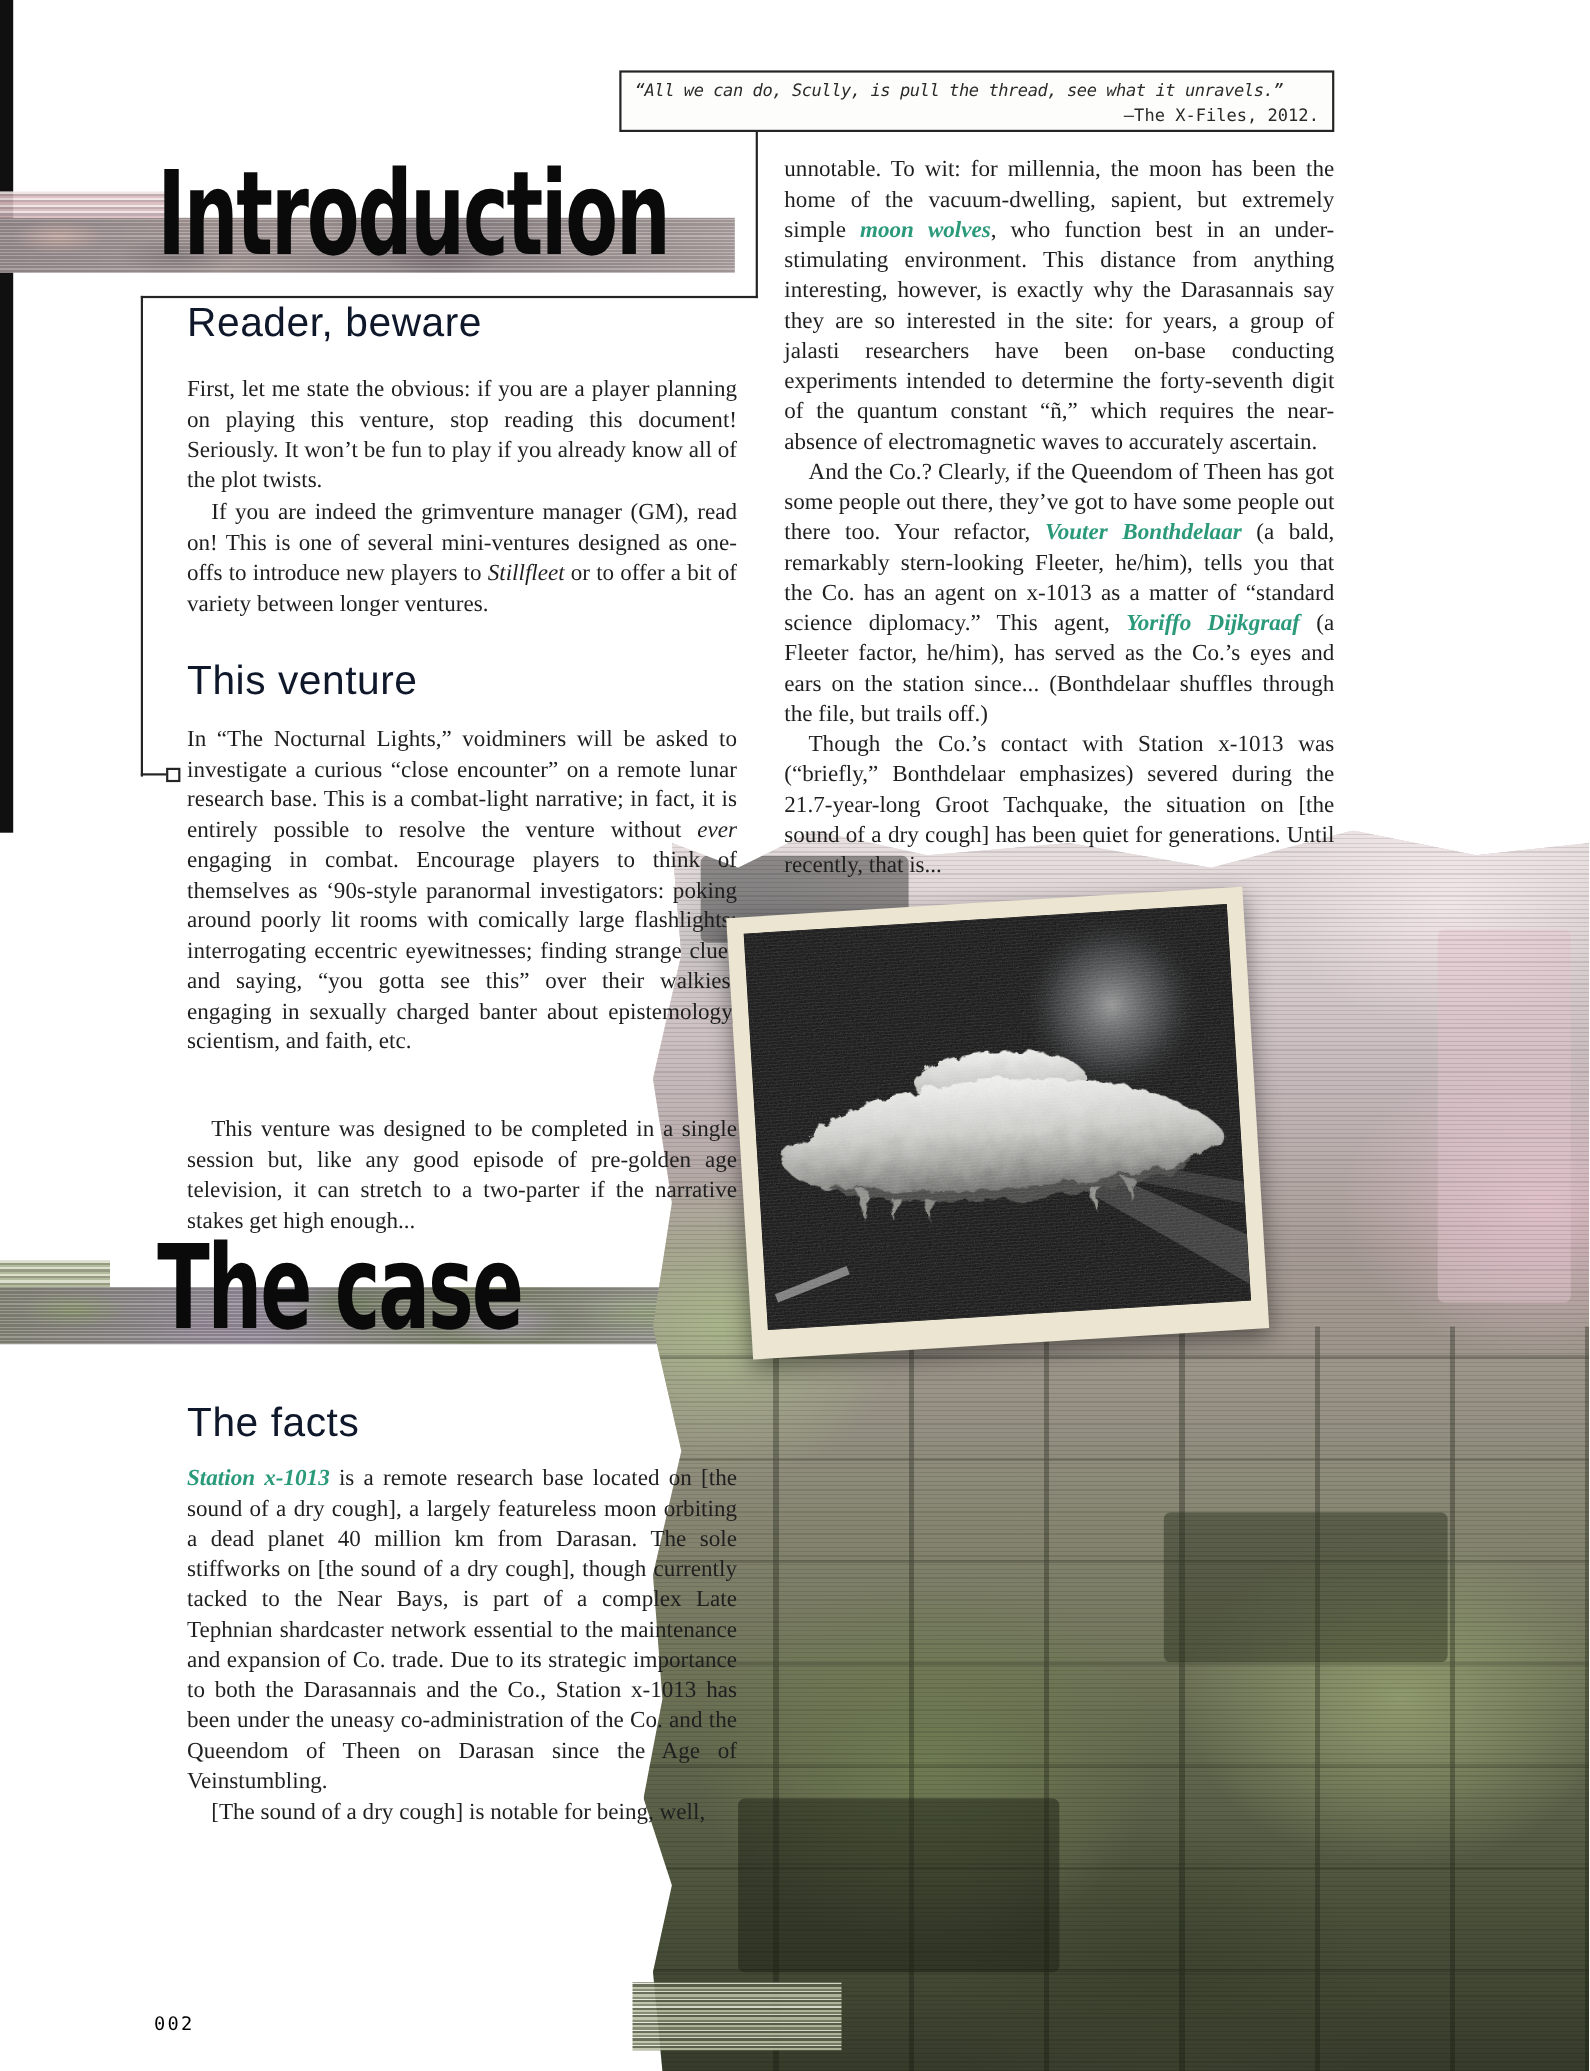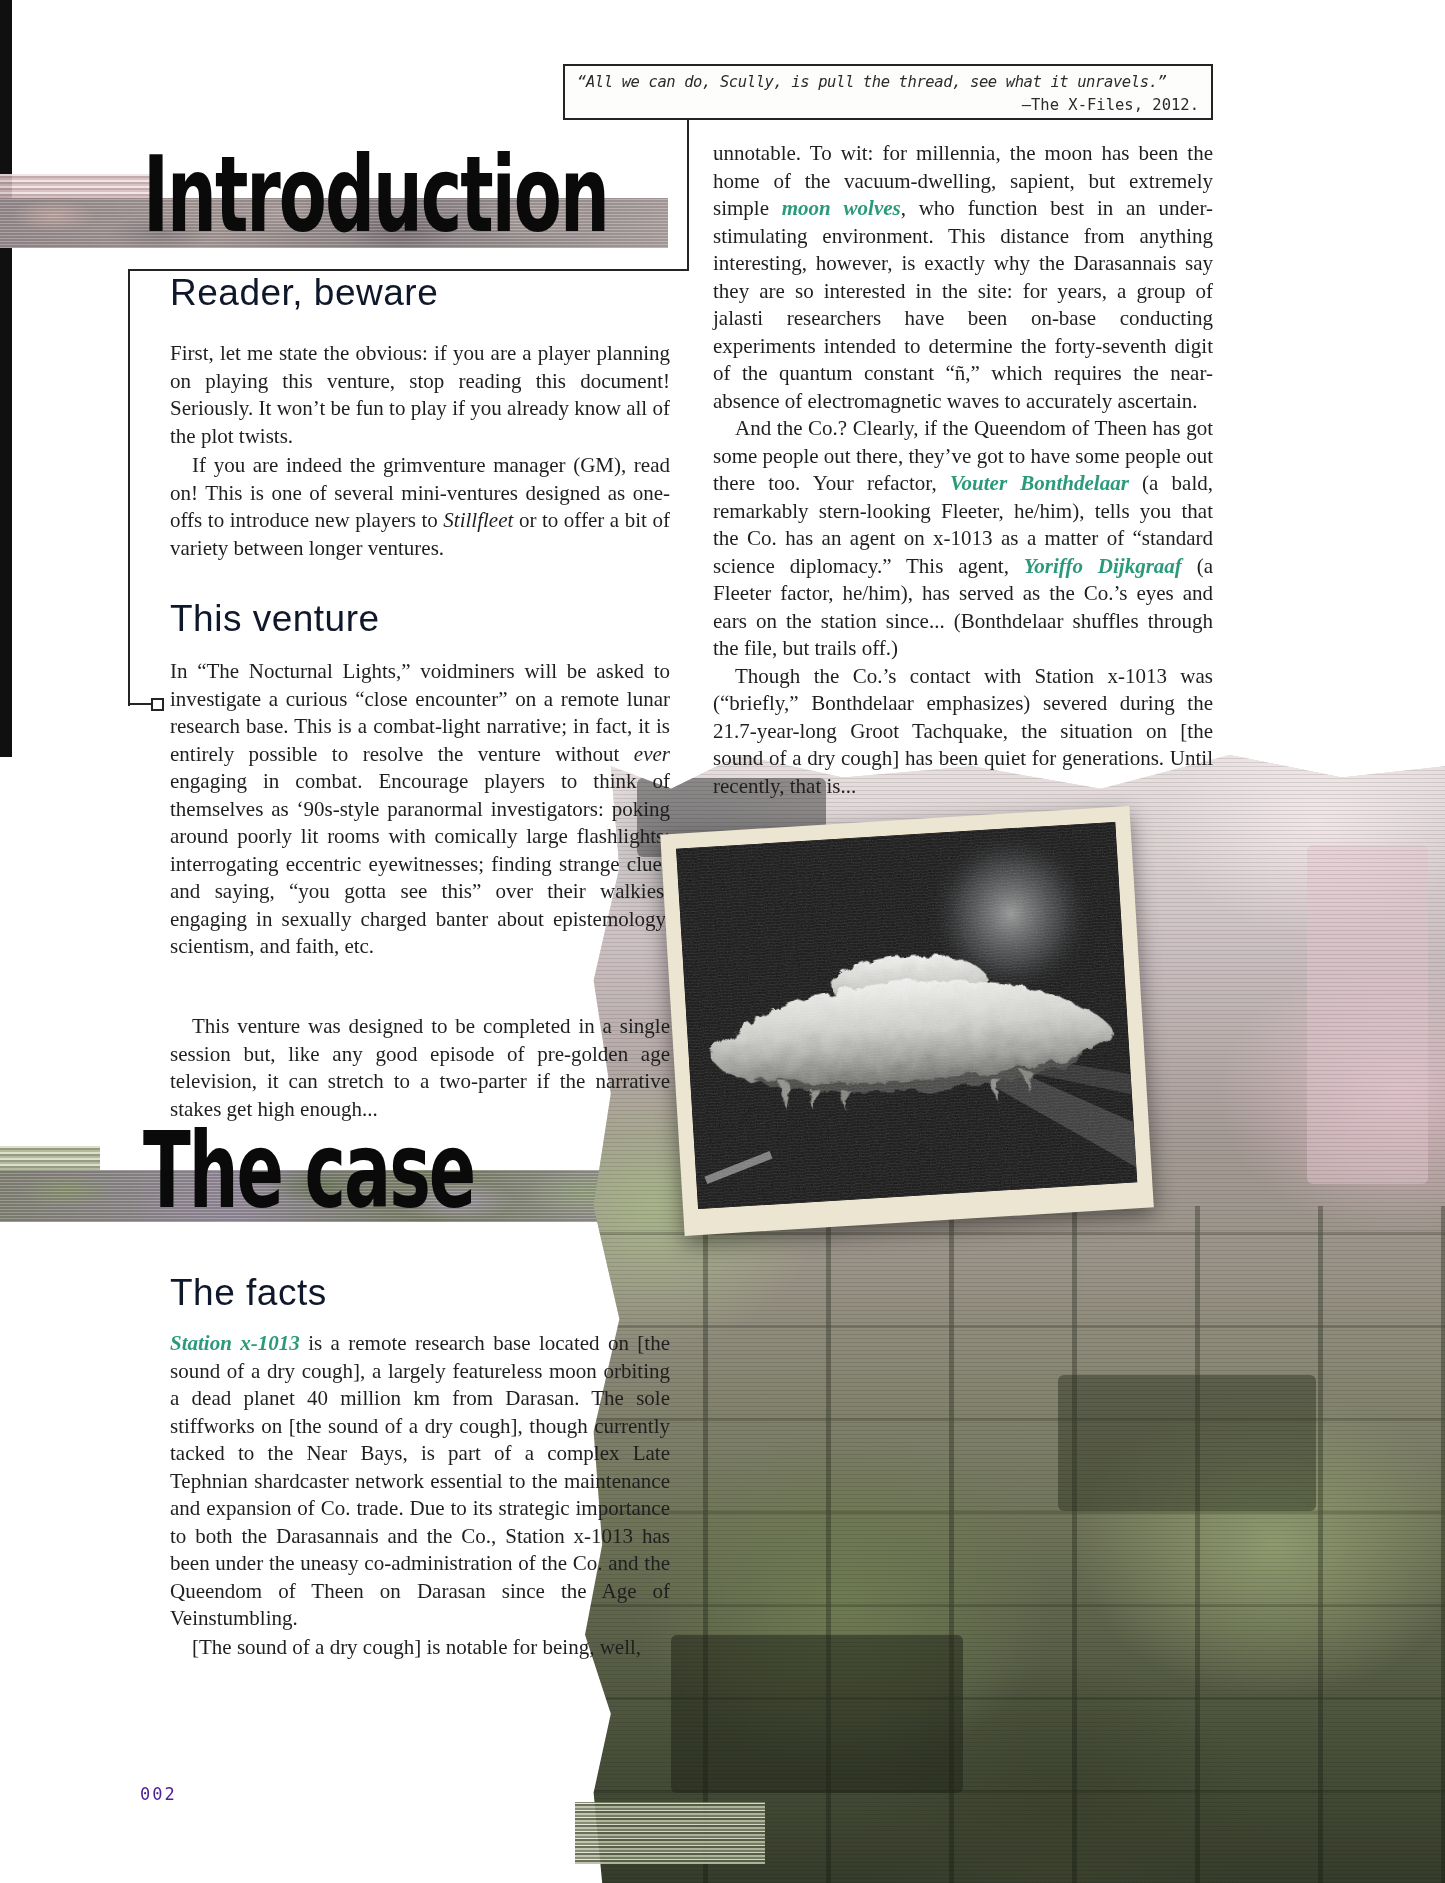--- a/index.html
+++ b/index.html
@@ -42,22 +42,22 @@
   
   .heading{position:absolute;z-index:2;font-family:"Liberation Sans",sans-serif;font-weight:300;
            font-size:37px;color:#0f172a;letter-spacing:.5px;white-space:nowrap;}
   
   .col{position:absolute;width:500px;z-index:2;font-size:21px;line-height:27.5px;text-align:justify;}
   .col p{margin:0;}
   .col p.ind{text-indent:22px;}
   .it{font-style:italic;}
   .teal{color:#2a9a7a;font-weight:bold;font-style:italic;}
   
-  .page-num{position:absolute;left:140px;top:1784px;z-index:2;font-family:"DejaVu Sans Mono",monospace;
-            font-size:17px;letter-spacing:2px;color:#4c1d95;}
+  .page-num{position:absolute;left:140px;top:1830px;z-index:2;font-family:"DejaVu Sans Mono",monospace;
+            font-size:17px;letter-spacing:2px;color:#000000;}
   
   .collage{position:absolute;left:585px;top:755px;width:860px;height:1128px;z-index:1;
      clip-path:polygon(3% 1%,10% 3%,18% 0%,30% 2%,45% 1%,60% 3%,75% 0%,88% 2%,100% 1%,100% 100%,2% 100%,1% 92%,3% 85%,0% 78%,2% 70%,1% 60%,4% 50%,1% 40%,3% 30%,1% 20%,4% 10%);}
   .collage .base{position:absolute;inset:0;
      background:
        radial-gradient(180px 120px at 12% 8%,rgba(120,120,120,.8) 0%,rgba(0,0,0,0) 70%),
        radial-gradient(220px 160px at 85% 6%,#e3ccd2 0%,rgba(0,0,0,0) 70%),
        radial-gradient(260px 200px at 95% 30%,#d8b7c0 0%,rgba(0,0,0,0) 70%),
        radial-gradient(240px 200px at 8% 40%,#a8b48a 0%,rgba(0,0,0,0) 70%),
        radial-gradient(300px 240px at 30% 75%,#6f7b52 0%,rgba(0,0,0,0) 70%),

